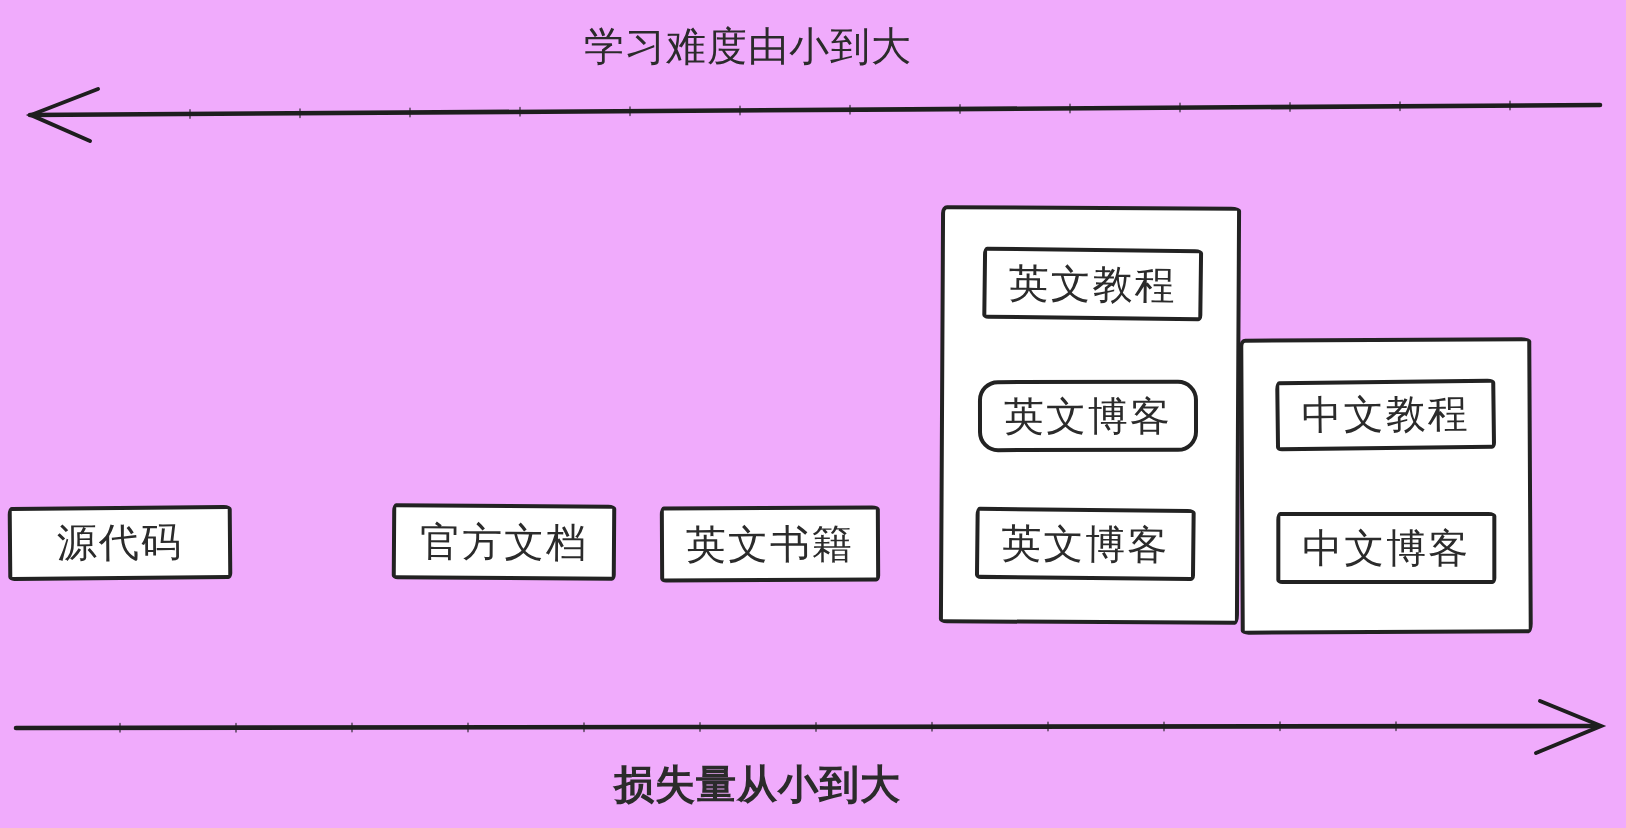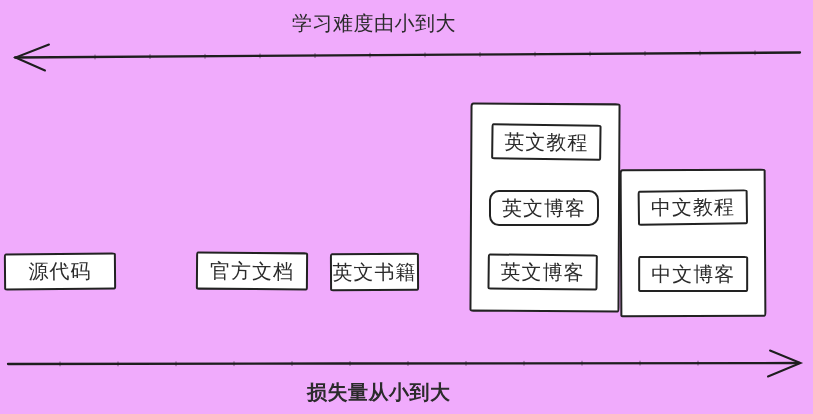--- a/index.html
+++ b/index.html
@@ -42,21 +42,21 @@
     font-size: 20px;
     color: #2b2b2b;
     letter-spacing: 1px;
     white-space: nowrap;
     border-radius: 2px 4px 2px 3px / 4px 2px 3px 2px;
   }
 
   
   .node-0 { left: 4px;  top: 253px; width: 112px; height: 37px; transform: rotate(-0.5deg); }
   .node-1 { left: 184px; top: 252px; width: 112px; height: 38px; transform: rotate(0.4deg); margin-left: 12px; }
-  .node-2 { left: 330px; top: 253px; width: 89px; height: 38px; transform: rotate(-0.3deg); }
+  .node-2 { left: 330px; top: 253px; width: 110px; height: 38px; transform: rotate(-0.3deg); }
 
   
   .group {
     position: absolute;
     border: 2px solid #222222;
     background: #ffffff;
     border-radius: 3px 5px 2px 4px / 4px 2px 5px 2px;
   }
   .group-0 { left: 470px; top: 103px; width: 150px; height: 209px; transform: rotate(0.3deg); }
   .group-1 { left: 620px; top: 169px; width: 146px; height: 148px; transform: rotate(-0.3deg); }

